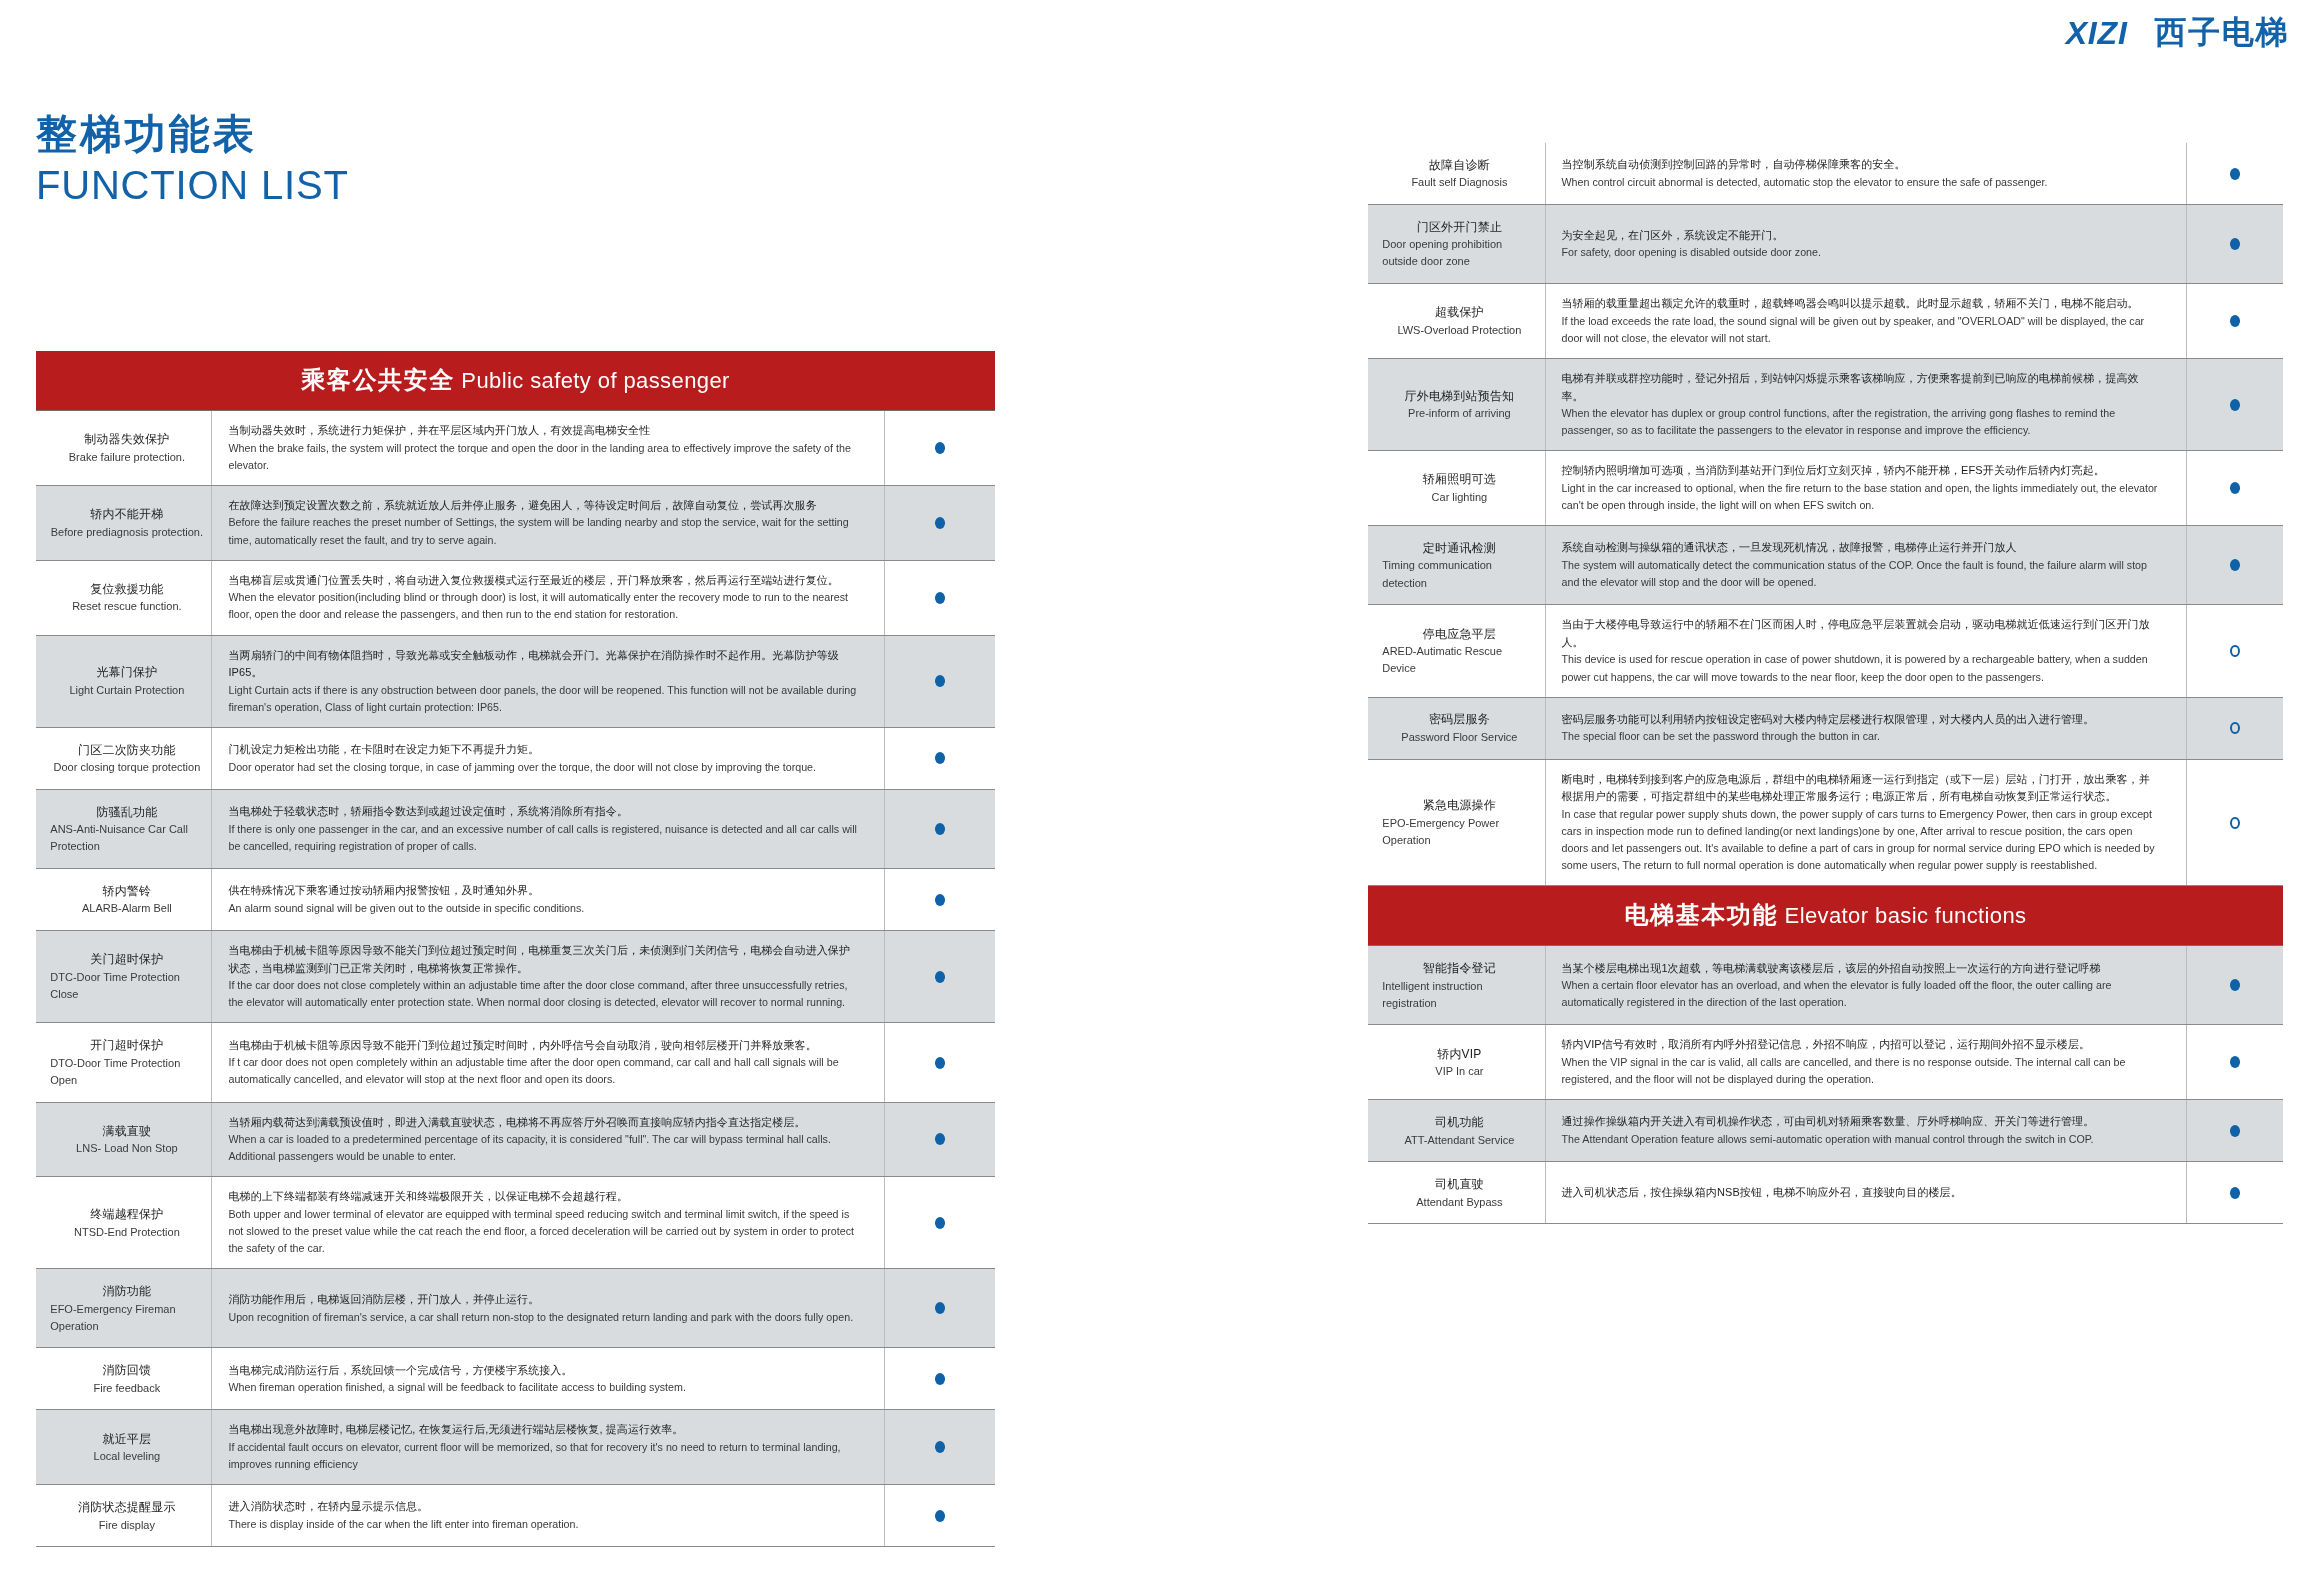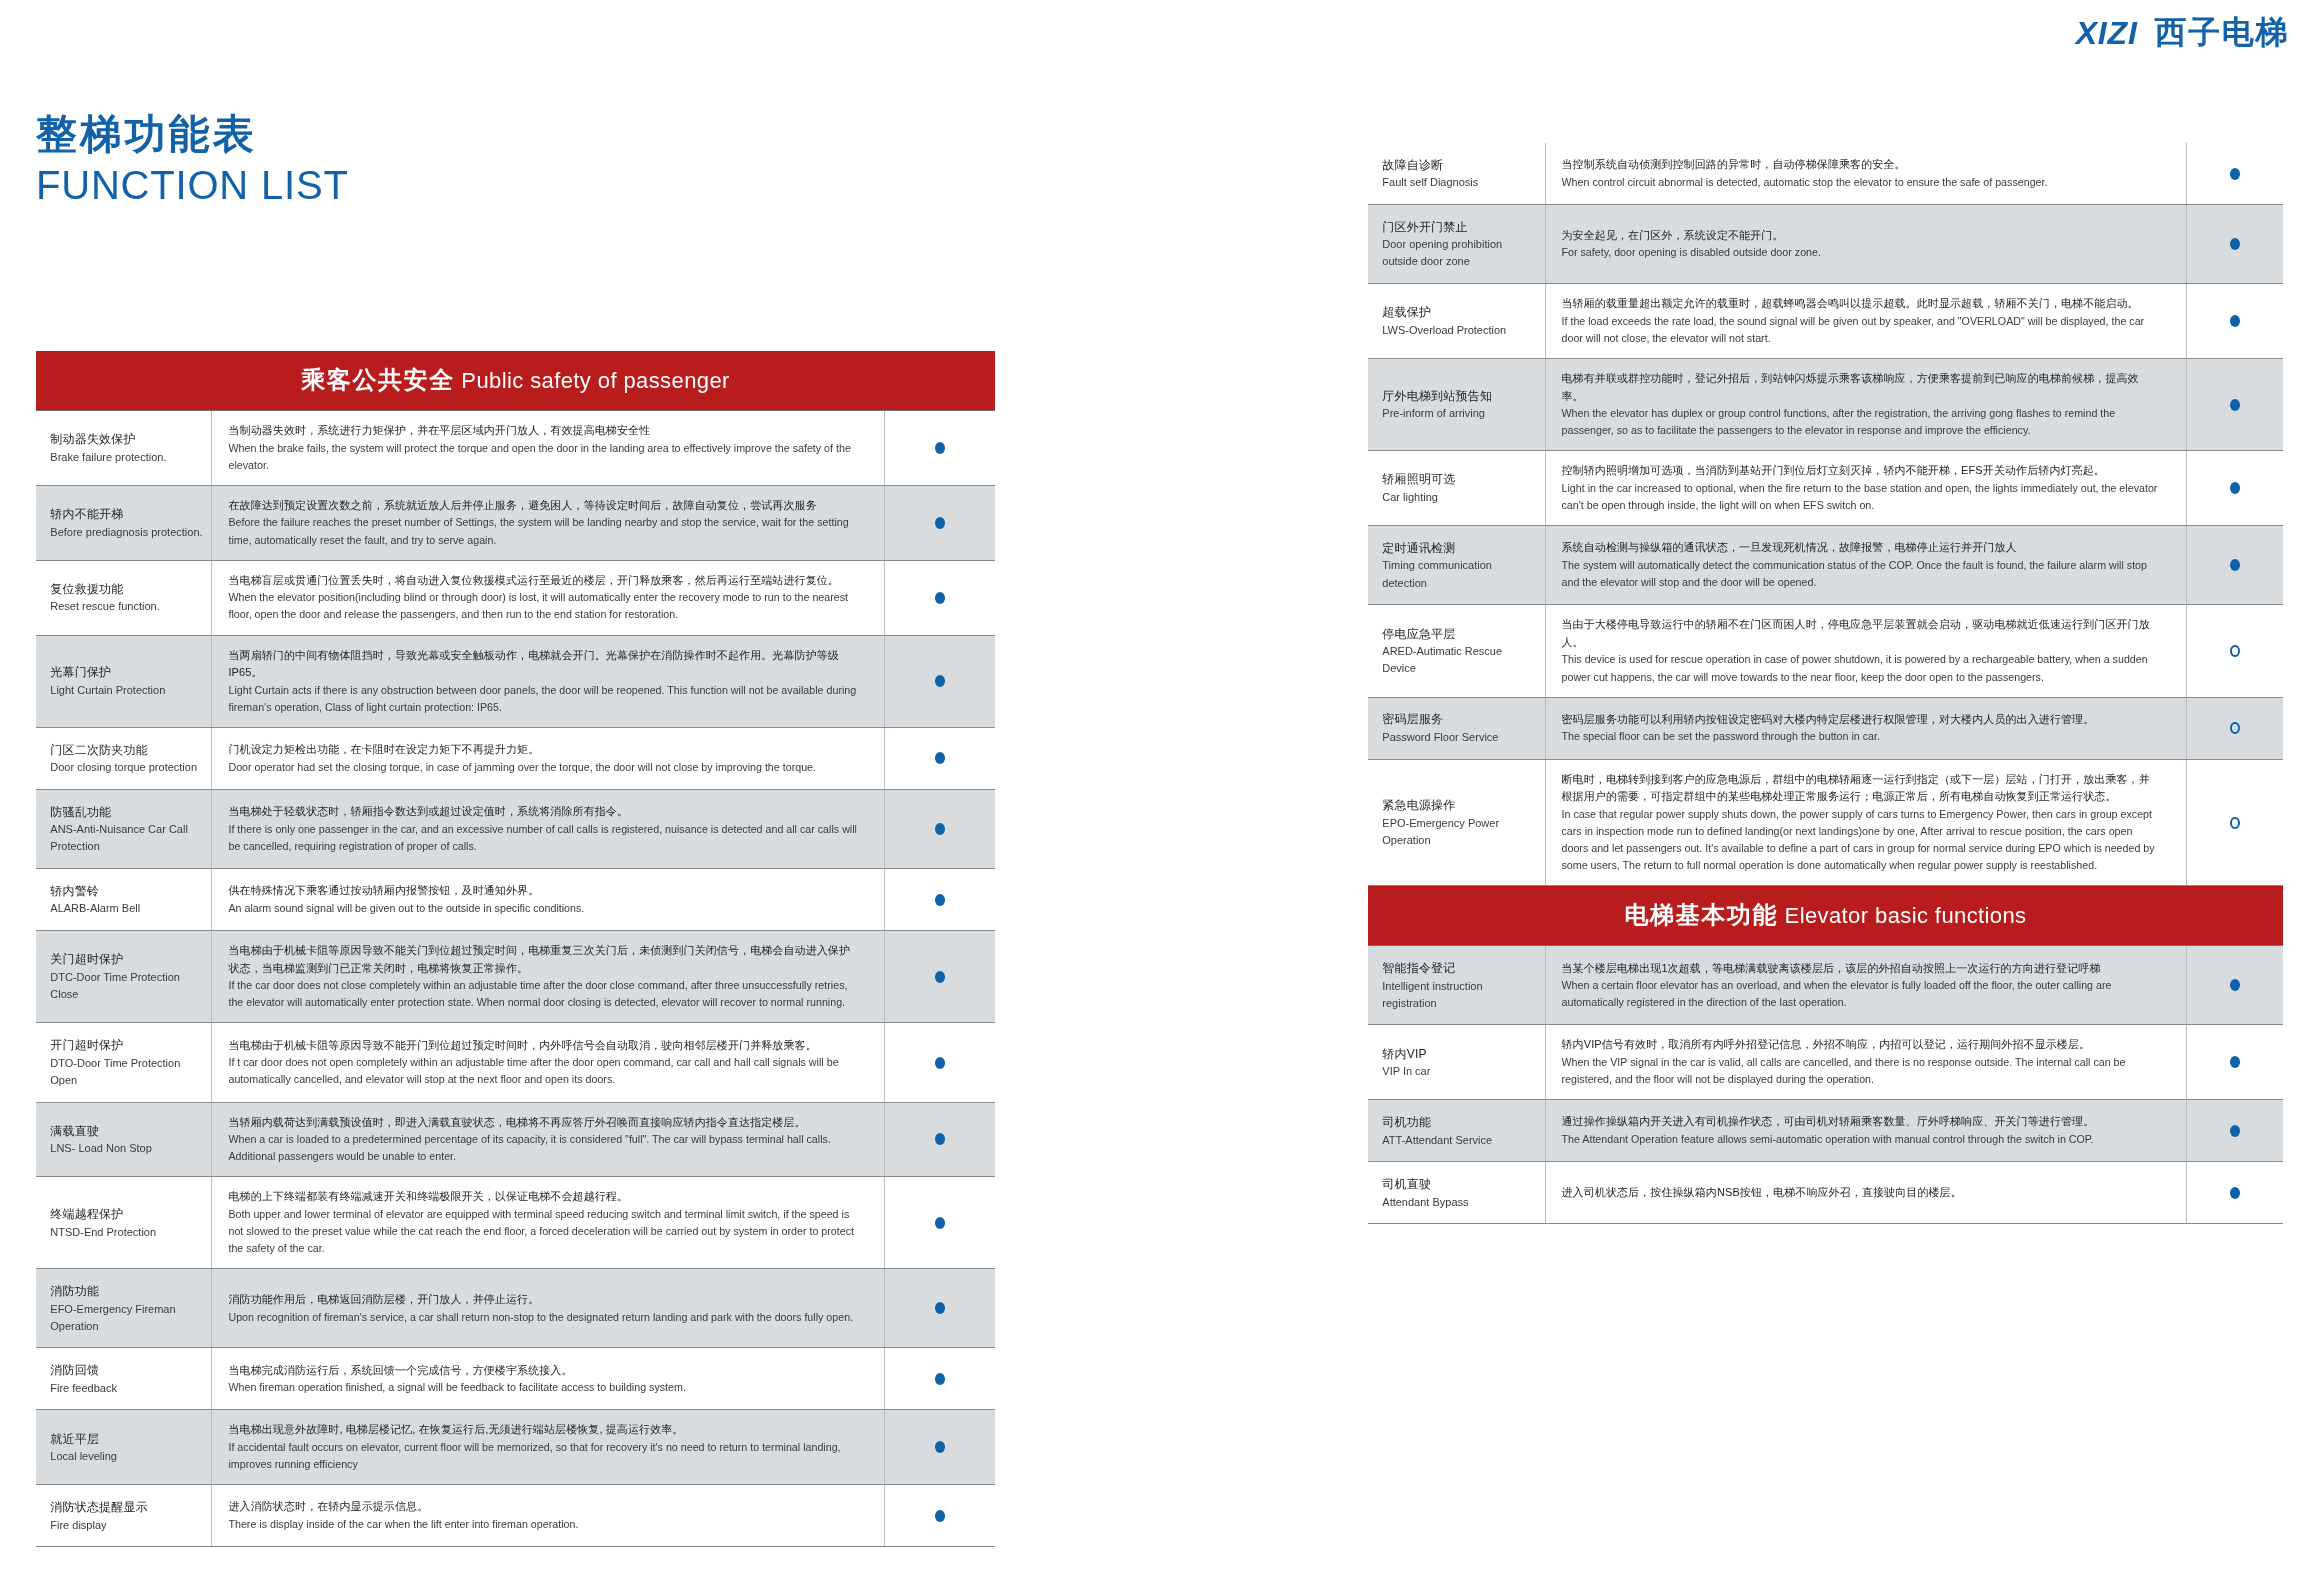--- a/index.html
+++ b/index.html
@@ -6,21 +6,21 @@
   body{
     width:2319px;height:1585px;
     background:#ffffff;
     font-family:"Liberation Sans","DejaVu Sans",sans-serif;
     overflow:hidden;
     position:relative;
   }
   
   #logo{
     position:absolute; top:11px; right:30px;
-    display:flex; align-items:center; gap:17px;
+    display:flex; align-items:center; gap:27px;
   }
   #logo .mark{
     font-size:32px; font-weight:bold; letter-spacing:0.8px;
     color:#1162A8; font-family:"Liberation Sans",sans-serif;
     font-style:italic;
   }
   #logo .cn{
     font-size:32px; font-weight:bold; color:#1162A8;
     letter-spacing:1.6px;
   }
@@ -58,20 +58,21 @@
     border-bottom:1.6px solid #8a8a8a;
     background:#ffffff;
   }
   .row.alt{background:#d9dcdf;}
   .cell-name{
     width:18.4%;
     box-sizing:border-box;
     padding:12.7px 8px 12.7px 14.3px;
     display:flex; flex-direction:column; justify-content:center;
     border-right:0.8px solid #b9bcc0;
+    align-items:center;
   }
   .cell-desc{
     flex:1;
     box-sizing:border-box;
     padding:11px 26px 11px 16px;
     display:flex; flex-direction:column; justify-content:center;
     border-right:0.8px solid #b9bcc0;
   }
   .cell-mark{
     width:11.5%;

